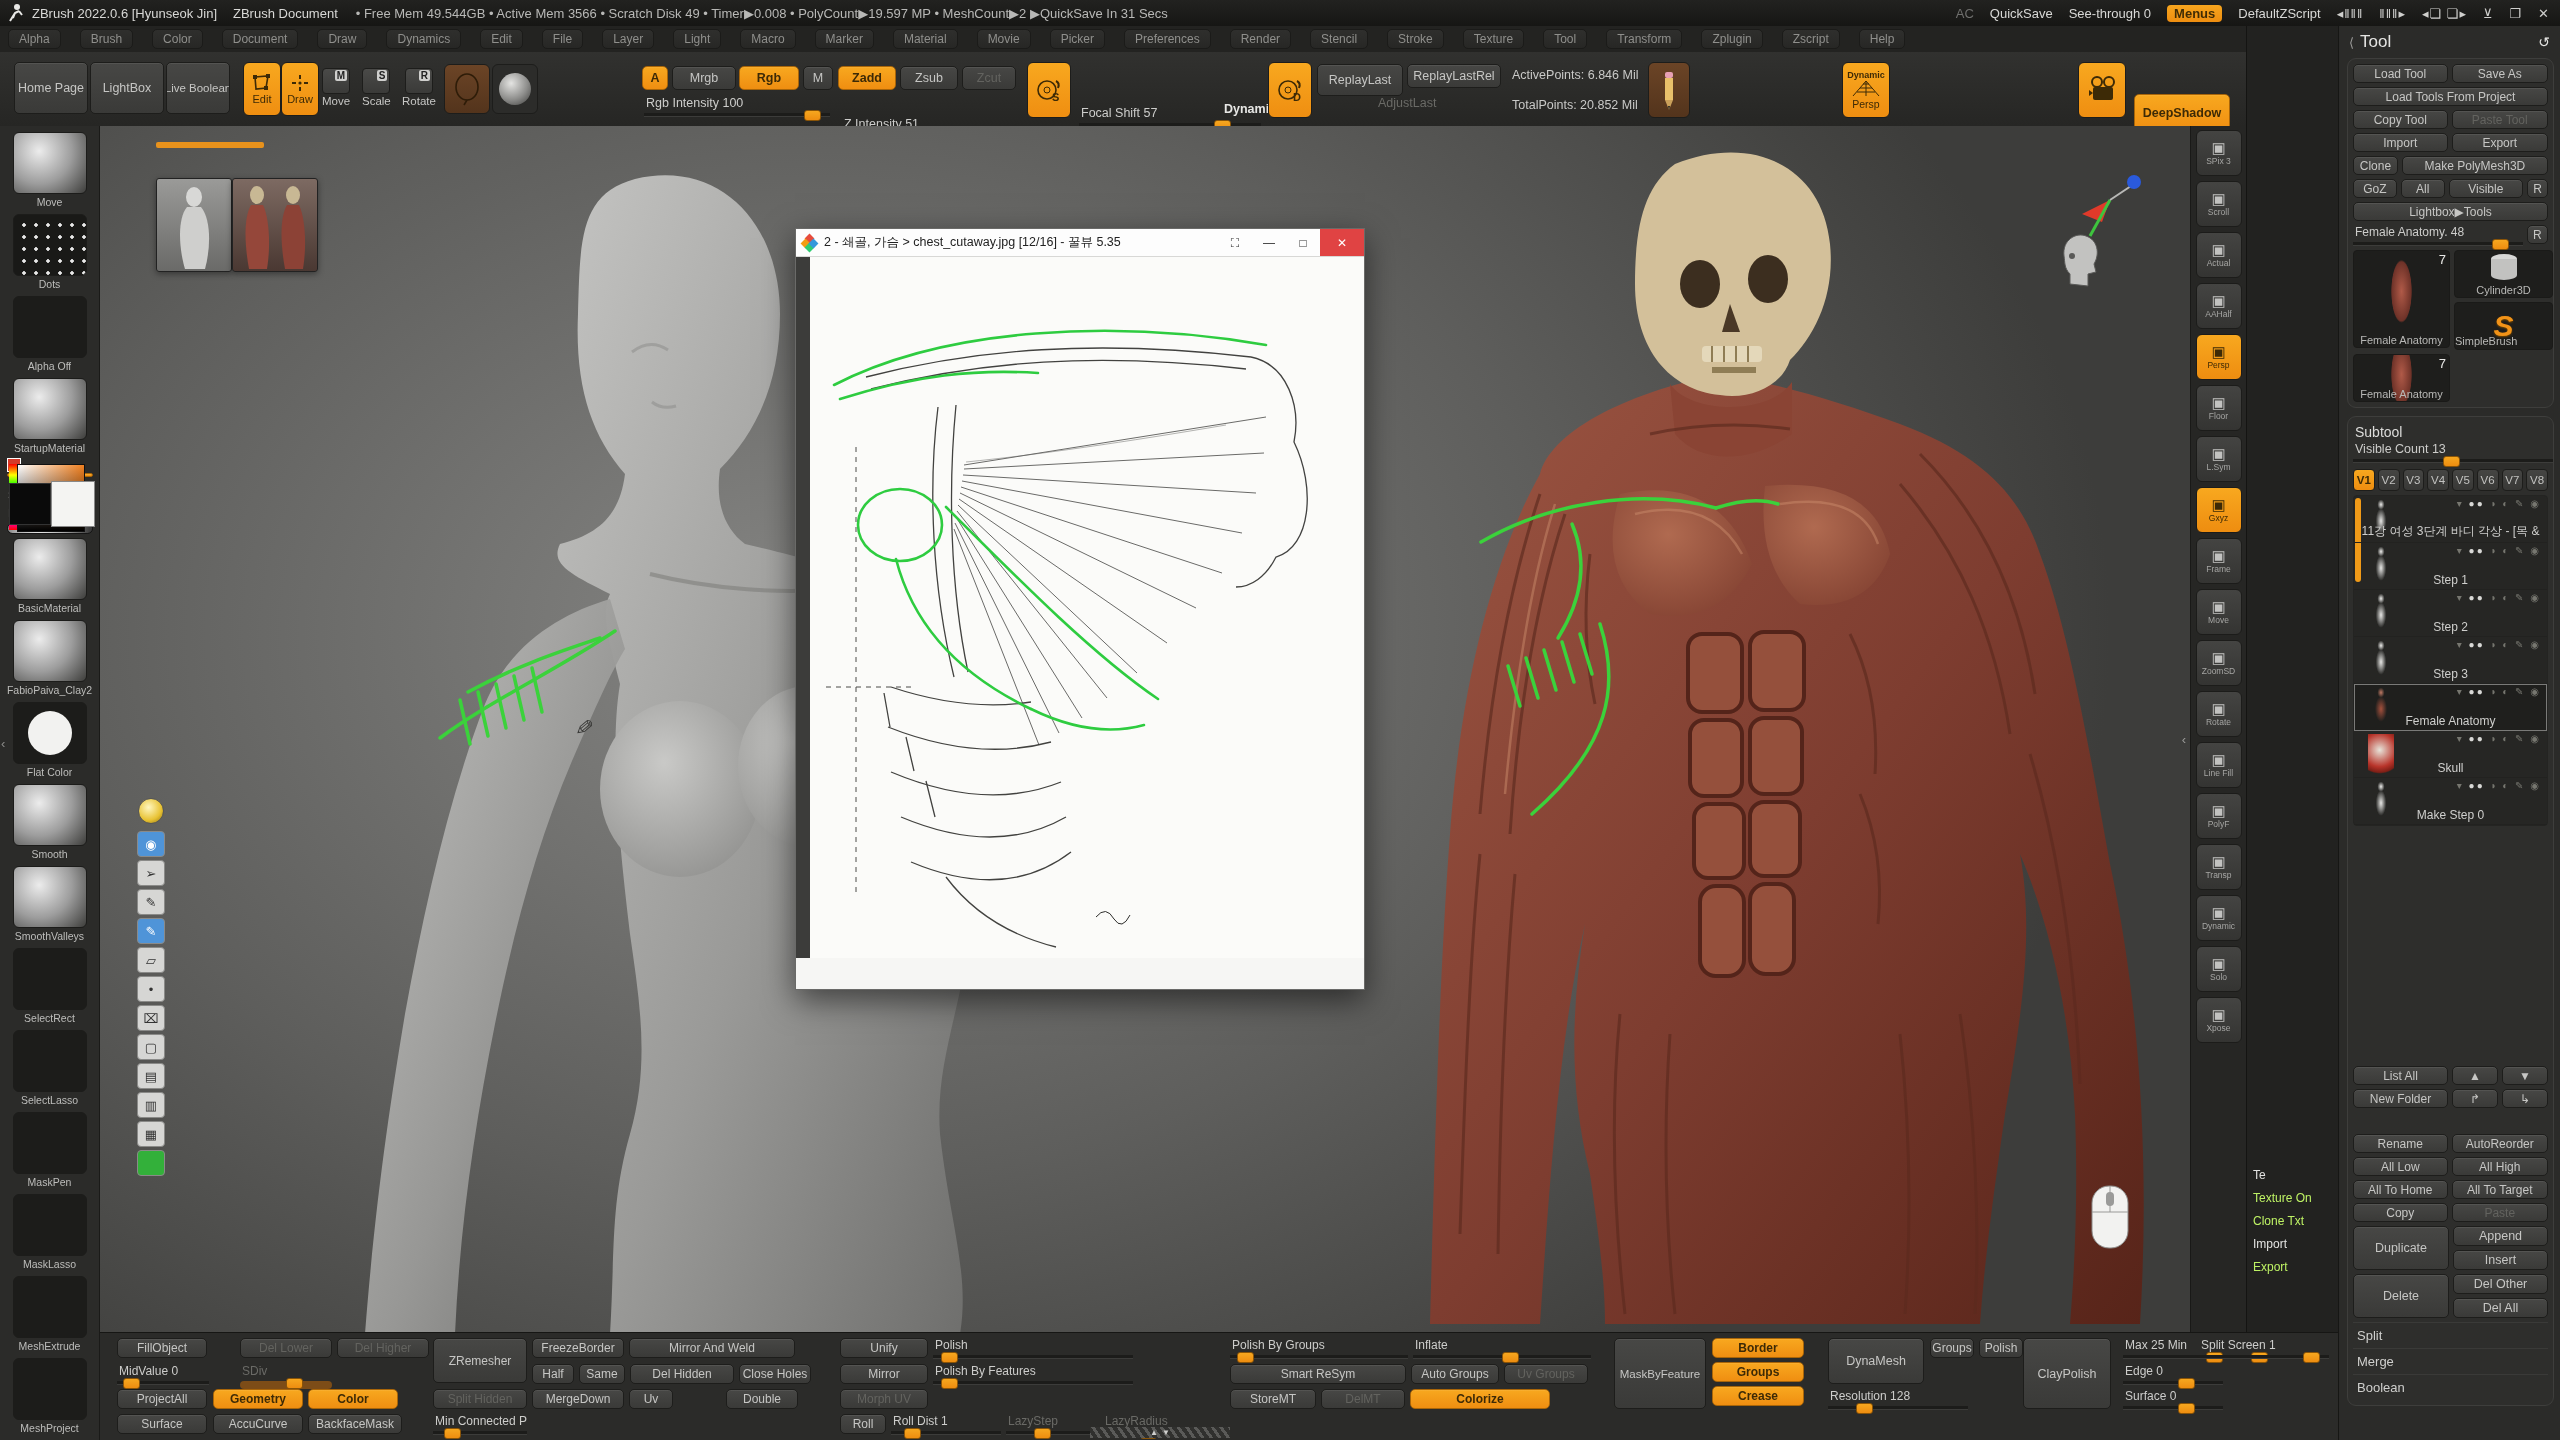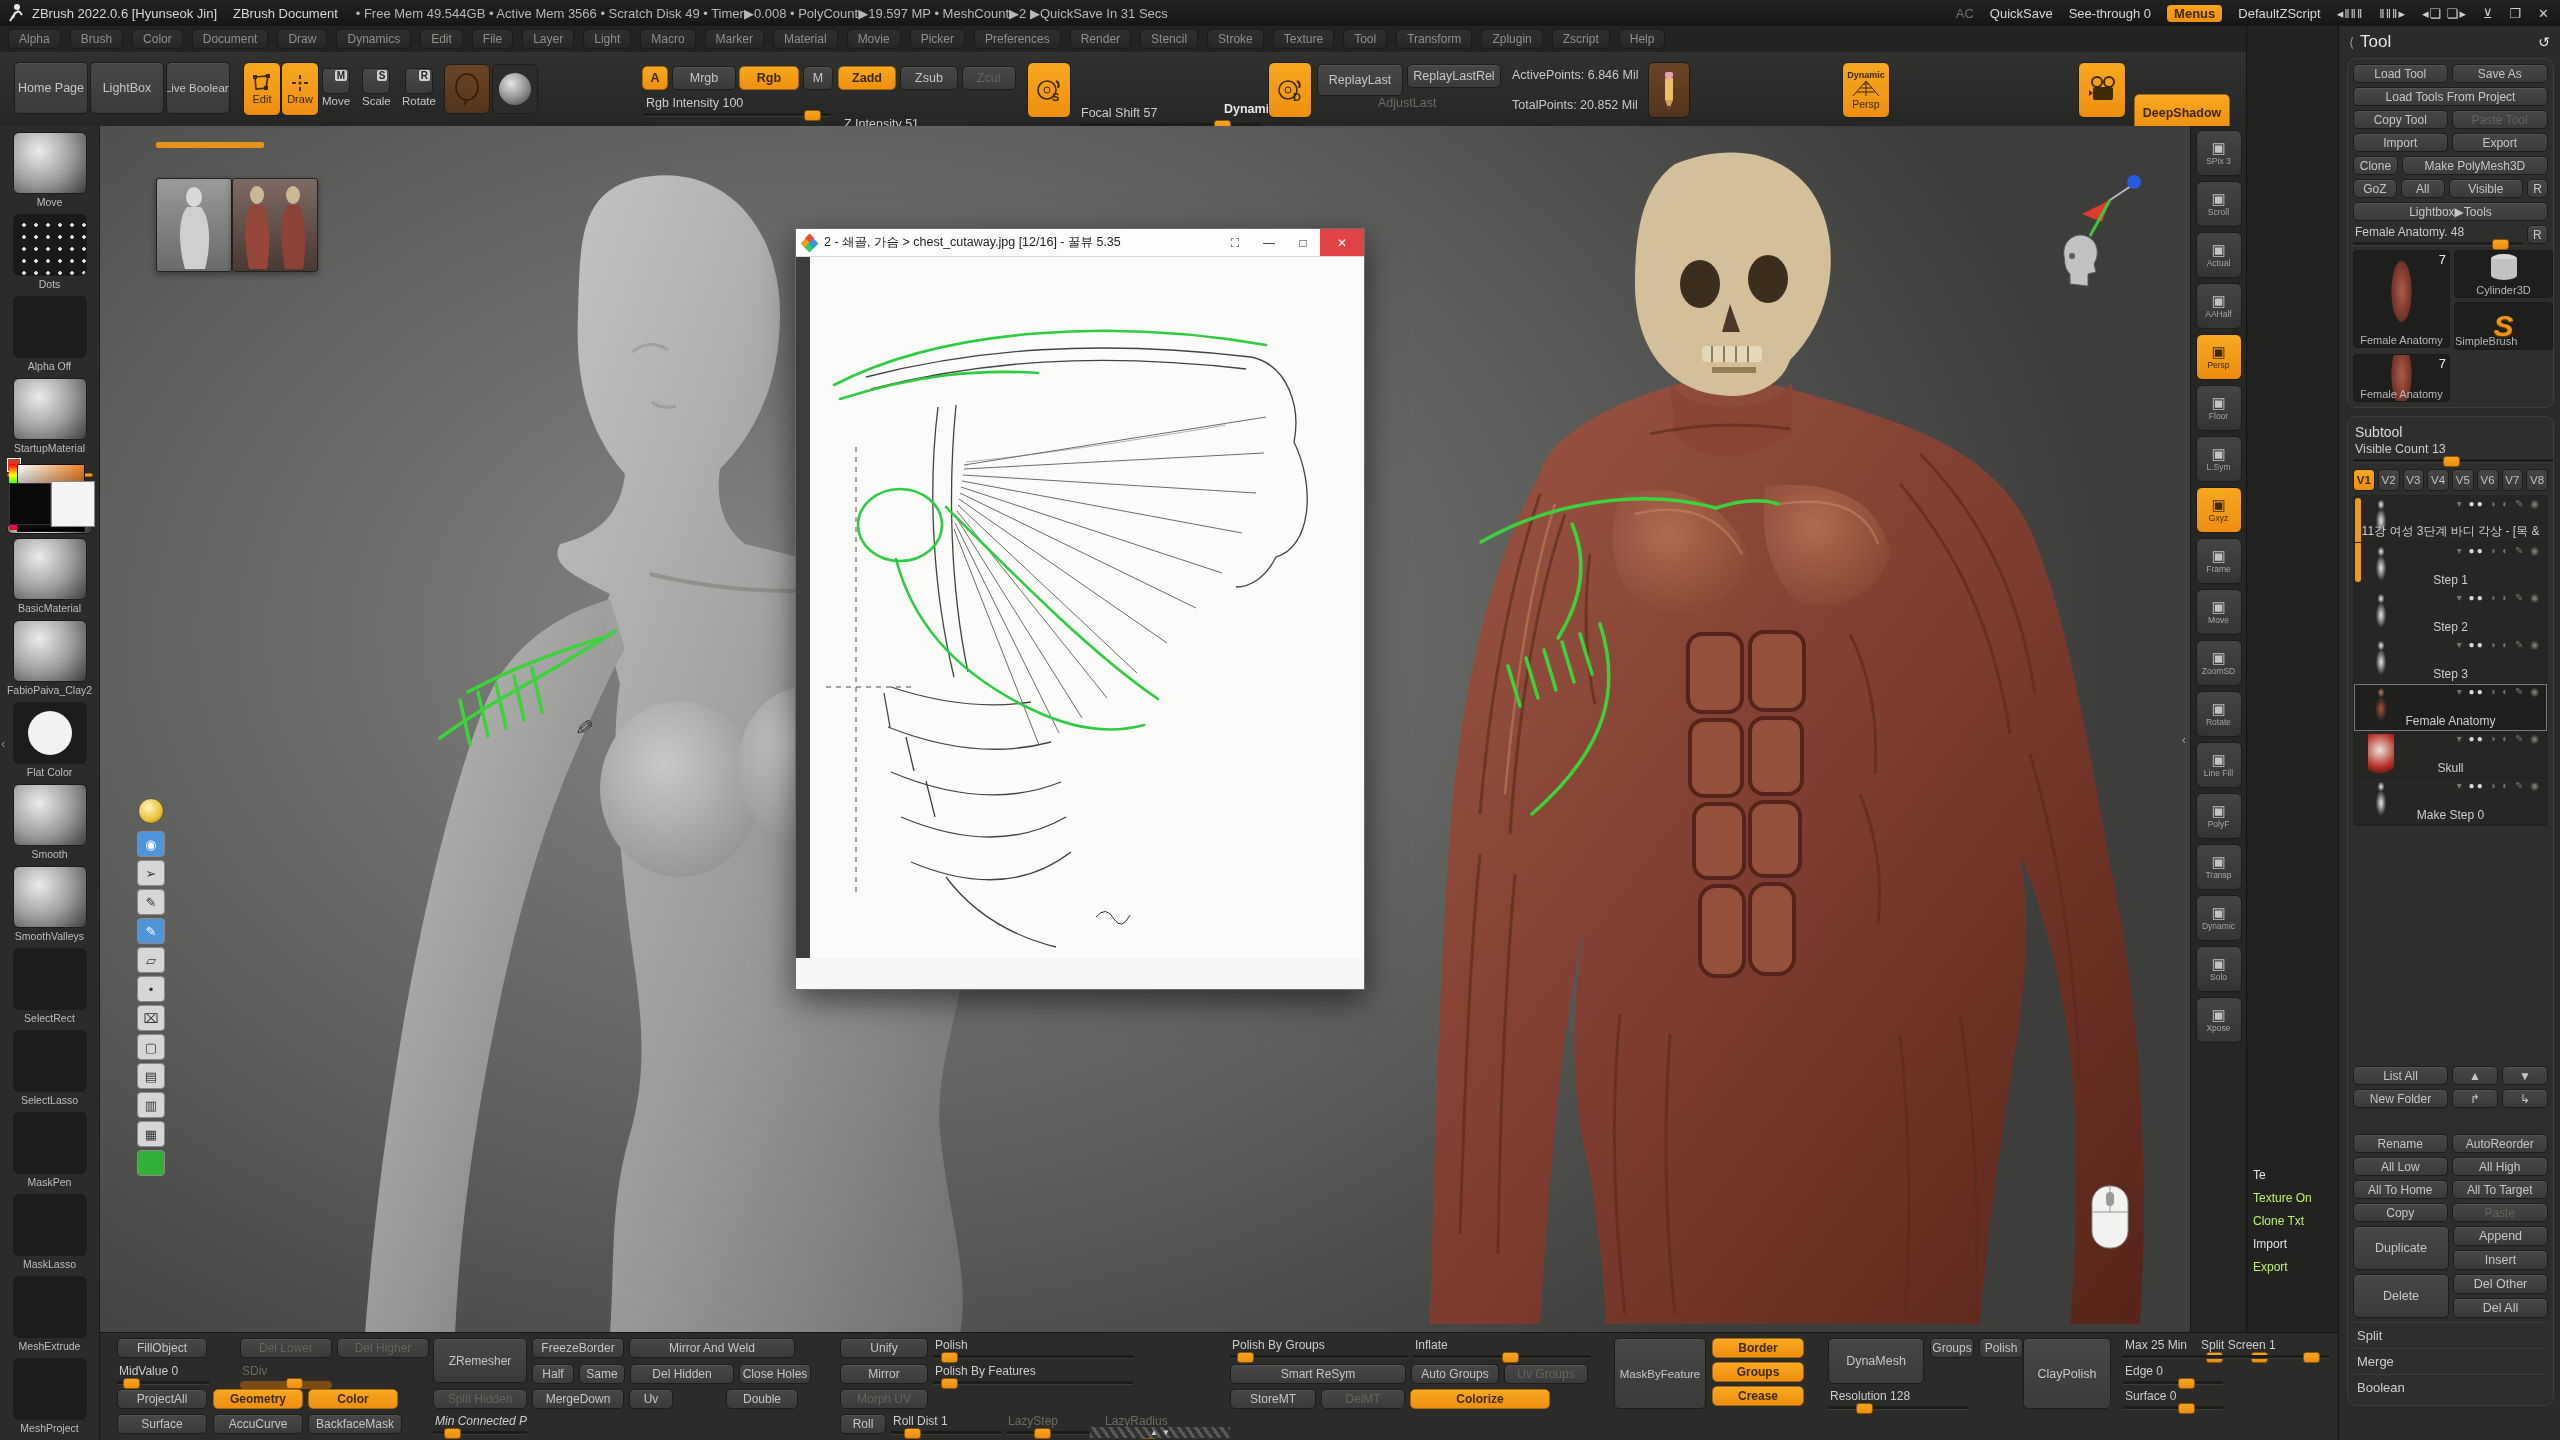--- a/index.html
+++ b/index.html
@@ -6,21 +6,21 @@
     font-family:"Liberation Sans",sans-serif;-webkit-font-smoothing:antialiased;color:#c6c6c4;}
   .abs{position:absolute}
   
   #titlebar{left:0;top:0;width:2560px;height:26px;background:linear-gradient(#222220,#161614);color:#d8d8d6;font-size:13px;display:flex;align-items:center;gap:8px;padding-left:6px;box-sizing:border-box}
   #titlebar .stats{color:#b8b8b6}
   #titlebar .tr{position:absolute;right:10px;top:0;height:26px;display:flex;align-items:center;gap:16px;font-size:13px}
   .tr .dim{color:#6f6f6d}
   .menus-or{background:linear-gradient(#f7a61e,#ee8d10);color:#402c05;border-radius:4px;padding:1px 7px;font-weight:bold}
   .seethru{position:relative}
   .winglyph{color:#cfcfcd;font-size:13px;letter-spacing:1px}
-  #menubar{left:0;top:26px;width:2560px;height:26px;background:#232321;display:flex;align-items:center;padding-left:8px;gap:9px;box-sizing:border-box}
+  #menubar{left:0;top:26px;width:2560px;height:26px;background:#232321;display:flex;align-items:center;padding-left:8px;gap:19px;box-sizing:border-box}
   .menu-it{background:linear-gradient(#2f2f2d,#272725);border:1px solid #1b1b19;border-radius:5px;color:#8f8f8c;font-size:12px;padding:2px 10px}
   #menubar .collapse{position:absolute;right:6px;color:#8f8f8c;font-size:14px}
   
   #topbar{left:0;top:52px;width:2560px;height:74px;background:linear-gradient(#31312f,#262624);border-bottom:1px solid #111}
   .zbtn{background:linear-gradient(#474745,#3a3a38);border:1px solid #1d1d1b;border-radius:5px;color:#c6c6c4;font-size:12.5px;display:flex;align-items:center;justify-content:center;box-shadow:inset 0 1px 0 rgba(255,255,255,.07);box-sizing:border-box;white-space:nowrap;overflow:hidden}
   .zbtn.or{background:linear-gradient(#f8a81f,#ef8e11);color:#3d2a06;border-color:#a96508;font-weight:bold}
   .zbtn.dim{color:#63635f}
   .zlbl{color:#c9c9c7;font-size:12.5px;white-space:nowrap}
   .zlbl.dim{color:#6a6a66}
   .zsl{position:relative;box-sizing:border-box;font-size:12.5px;color:#cdcdcb;white-space:nowrap}
@@ -958,21 +958,21 @@
       <div class="zbtn " style="width: 94px;">BackfaceMask</div>
     </div>
 
   <div class="bb-r" style="left:333px;top:5px">
       <div class="zbtn " style="width: 94px; height: 45px;">ZRemesher</div>
     </div>
   <div class="bb-r" style="left:333px;top:56px">
       <div class="zbtn dim" style="width: 94px;">Split Hidden</div>
     </div>
   <div class="bb-r" style="left:333px;top:81px">
-      <div class="zsl " style="width: 94px; font-style: italic;">
+      <div class="zsl " style="width: 94px;">
         <span class="zsl-t">Min Connected P</span>
         <div class="zsl-track">
           <div class="zsl-h" style="left: 12%;"></div>
         </div>
       </div>
     </div>
 
   <div class="bb-r" style="left:432px;top:5px">
       <div class="zbtn " style="width: 92px;">FreezeBorder</div>
       <div class="zbtn " style="width: 166px;">Mirror And Weld</div>

